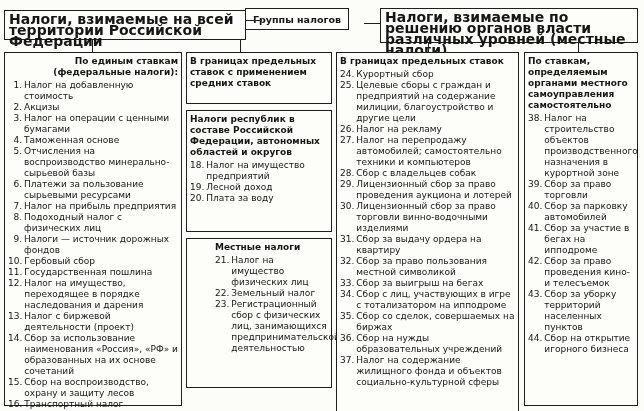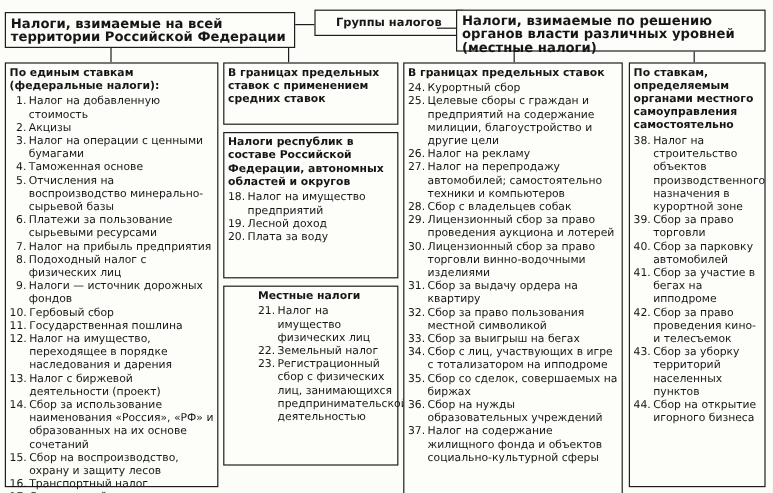--- a/index.html
+++ b/index.html
@@ -5,32 +5,32 @@
   * { box-sizing: border-box; margin: 0; padding: 0; }
   body { background: #e9e9e9; font-family: "DejaVu Sans", "Liberation Sans", sans-serif; }
   .canvas {
     position: relative; width: 644px; height: 411px;
     background: #fcfcf8; color: #161616; overflow: hidden;
   }
   .box {
     position: absolute; border: 1px solid #1e1e1e; background: #fdfdfa;
   }
   .line { position: absolute; background: #1e1e1e; }
-  .branch-hdr { font-weight: bold; font-size: 11px; line-height: 11px; padding: 3px 4px; }
+  .branch-hdr { font-weight: bold; font-size: 14px; line-height: 11px; padding: 3px 4px; }
   .title-box { display: flex; align-items: center; justify-content: center;
     font-weight: bold; font-size: 9.5px; }
   .col { padding: 3px 3px 2px 3px; font-size: 9px; line-height: 11px; }
   .panel-hdr { font-weight: bold; margin-bottom: 2px; }
-  .center { text-align: left; }
+  .center { text-align: right; }
   .item { display: flex; }
   .num { flex: 0 0 16px; text-align: right; padding-right: 2px; }
   .txt { flex: 1; }
 
   
-  .title-pos   { left: 262px; top: 8px;  width: 124px; height: 22px; }
+  .title-pos   { left: 245px; top: 8px;  width: 104px; height: 22px; }
   .branch-left { left: 4px;   top: 10px; width: 242px; height: 30px; }
   .branch-right{ left: 380px; top: 8px;  width: 258px; height: 35px; }
 
   .col1  { left: 4px;   top: 52px;  width: 178px; height: 354px; }
   .col2a { left: 186px; top: 52px;  width: 146px; height: 52px;  }
   .col2b { left: 186px; top: 110px; width: 146px; height: 122px; }
   .col2c { left: 186px; top: 238px; width: 146px; height: 150px; padding-left: 28px; }
   .col3  { left: 336px; top: 52px;  width: 183px; height: 402px; }
   .col4  { left: 524px; top: 52px;  width: 114px; height: 354px; }
 

